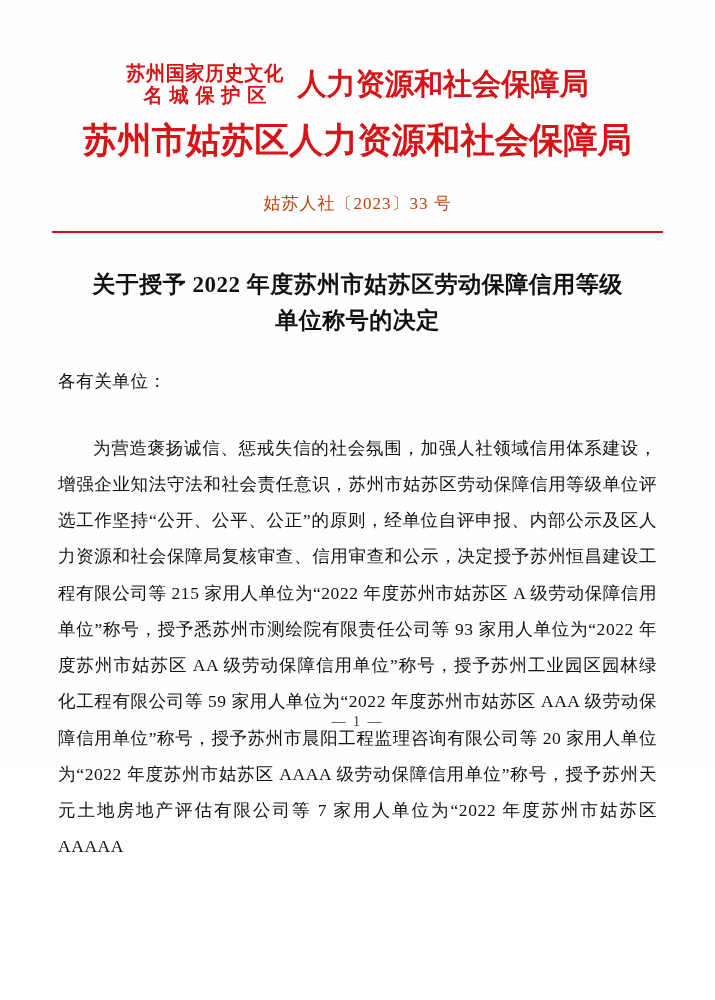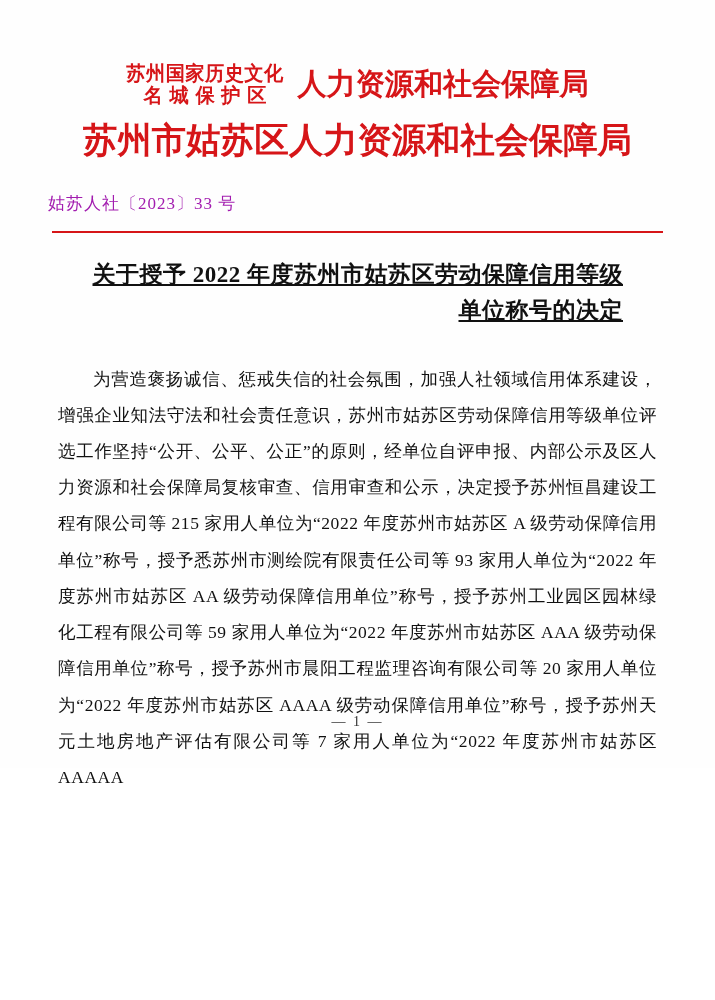--- a/index.html
+++ b/index.html
@@ -69,43 +69,42 @@
     line-height: 1;
     margin-top: 16px;
     letter-spacing: 0px;
     white-space: nowrap;
     transform: scaleX(0.98);
   }
 
   
   .doc-number {
     margin-top: 34px;
+    text-align: center;
     font-size: 17px;
     letter-spacing: 1px;
-    color: #a21caf;
-    padding-left: 48px;
+    color: #c2410c;
   }
 
   
   .red-rule {
     margin: 16px 52px 0 52px;
     height: 2.5px;
     background: #d61518;
   }
 
   
   .doc-title {
-    margin: 24px 92px 0 92px;
-    text-align: right;
+    margin: 34px 92px 0 92px;
+    text-align: center;
     font-size: 23px;
     font-weight: bold;
     line-height: 1.55;
     letter-spacing: 0.5px;
     color: #111;
-    text-decoration: underline;
   }
 
   
   .body-wrap {
     margin: 26px 58px 0 58px;
   }
   .salutation {
     font-size: 17.5px;
     line-height: 1.9;
     letter-spacing: 0.6px;
@@ -148,18 +147,19 @@
     <div class="lh-line2">苏州市姑苏区人力资源和社会保障局</div>
   </div>
 
   <div class="doc-number">姑苏人社〔2023〕33 号</div>
 
   <div class="red-rule"></div>
 
   <div class="doc-title">关于授予 2022 年度苏州市姑苏区劳动保障信用等级单位称号的决定</div>
 
   <div class="body-wrap">
+    <div class="salutation">各有关单位：</div>
     <div class="para">为营造褒扬诚信、惩戒失信的社会氛围，加强人社领域信用体系建设，增强企业知法守法和社会责任意识，苏州市姑苏区劳动保障信用等级单位评选工作坚持“公开、公平、公正”的原则，经单位自评申报、内部公示及区人力资源和社会保障局复核审查、信用审查和公示，决定授予苏州恒昌建设工程有限公司等 215 家用人单位为“2022 年度苏州市姑苏区 A 级劳动保障信用单位”称号，授予悉苏州市测绘院有限责任公司等 93 家用人单位为“2022 年度苏州市姑苏区 AA 级劳动保障信用单位”称号，授予苏州工业园区园林绿化工程有限公司等 59 家用人单位为“2022 年度苏州市姑苏区 AAA 级劳动保障信用单位”称号，授予苏州市晨阳工程监理咨询有限公司等 20 家用人单位为“2022 年度苏州市姑苏区 AAAA 级劳动保障信用单位”称号，授予苏州天元土地房地产评估有限公司等 7 家用人单位为“2022 年度苏州市姑苏区 AAAAA</div>
   </div>
 
   <div class="page-footer">— 1 —</div>
 
 </div>
 
 </body></html>

